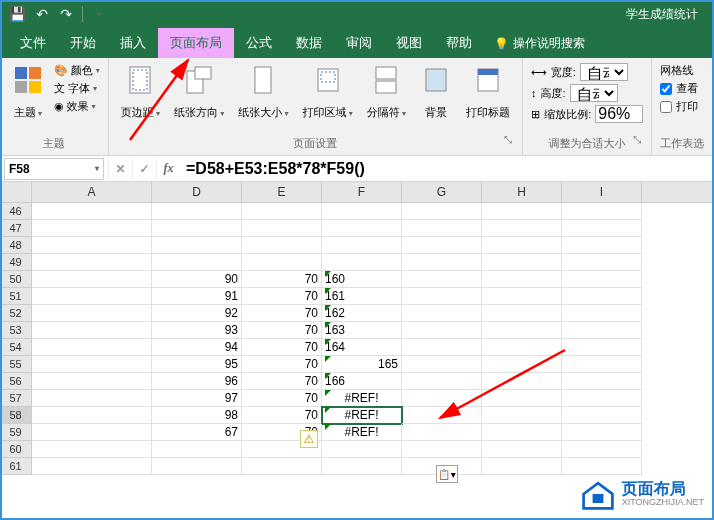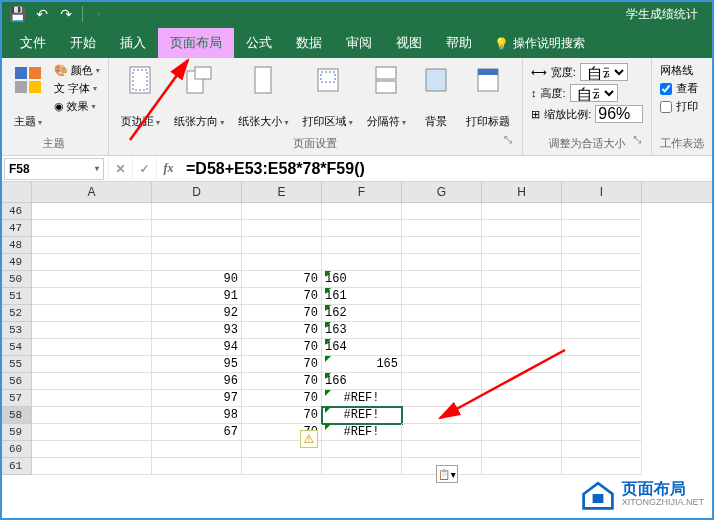--- a/index.html
+++ b/index.html
@@ -16,21 +16,21 @@
   .tab { padding: 6px 12px; color: #fff; font-size: 13px; cursor: pointer; }
   .tab.active { background: #f0abfc; color: #217346; }
   .tab.file { color: #ffffff; }
   .tell-me { display: flex; align-items: center; color: #fff; padding: 6px 10px; gap: 4px; }
   
   
   .ribbon { background: #f1f1f1; border-bottom: 1px solid #d4d4d4; height: 98px; display: flex; }
   .group { border-right: 1px solid #d4d4d4; padding: 4px 8px 2px; display: flex; flex-direction: column; justify-content: space-between; }
   .group-label { text-align: center; font-size: 11px; color: #666; padding: 2px 0; }
   .group-body { display: flex; gap: 6px; align-items: flex-start; flex: 1; }
-  .big-btn { display: flex; flex-direction: column; align-items: center; gap: 19px; padding: 2px 4px; cursor: pointer; }
+  .big-btn { display: flex; flex-direction: column; align-items: center; gap: 10px; padding: 2px 4px; cursor: pointer; }
   .big-btn .icon { width: 32px; height: 32px; display: flex; align-items: center; justify-content: center; }
   .big-btn .lbl { font-size: 11px; text-align: center; line-height: 1.2; }
   .small-row { display: flex; align-items: center; gap: 3px; font-size: 11px; padding: 1px 0; cursor: pointer; }
   .small-stack { display: flex; flex-direction: column; gap: 1px; }
   .dd-arrow { font-size: 8px; color: #666; }
   .dialog-launcher { font-size: 10px; text-align: right; color: #666; padding-right: 2px; cursor: pointer; }
   .scale-row { display: flex; align-items: center; gap: 4px; font-size: 11px; padding: 1px 0; }
   .scale-input { width: 48px; height: 18px; border: 1px solid #ababab; font-size: 16px; padding: 0 2px; background: #fff; }
   .chk { width: 12px; height: 12px; }
   
@@ -40,21 +40,21 @@
   .fb-btn { width: 24px; height: 22px; display: flex; align-items: center; justify-content: center; color: #999; border-left: 1px solid #eee; }
   .fb-fx { font-style: italic; font-family: serif; color: #666; }
   .formula-input { flex: 1; padding: 0 6px; font-size: 16px; height: 22px; display: flex; align-items: center; }
   
   
   .grid { position: relative; }
   .col-headers { display: flex; background: #e6e6e6; border-bottom: 1px solid #ccc; }
   .corner { width: 32px; height: 20px; border-right: 1px solid #ccc; background: #e6e6e6; }
   .col-h { height: 20px; border-right: 1px solid #ccc; display: flex; align-items: center; justify-content: center; font-size: 12px; color: #333; background: #e6e6e6; }
   .grid-body { display: flex; flex-direction: column; }
-  .row { display: flex; height: 17px; font-family: Liberation Mono, monospace; }
+  .row { display: flex; height: 17px; }
   .row-h { width: 32px; border-right: 1px solid #ccc; border-bottom: 1px solid #ccc; background: #e6e6e6; display: flex; align-items: center; justify-content: center; font-size: 11px; color: #333; }
   .row-h.sel { background: #d2d2d2; }
   .cell { border-right: 1px solid #e0e0e0; border-bottom: 1px solid #e0e0e0; padding: 0 3px; font-size: 12px; display: flex; align-items: center; overflow: hidden; }
   .cell.right { justify-content: flex-end; }
   .cell.left { justify-content: flex-start; }
   .cell.center { justify-content: center; }
   .col-A { width: 120px; }
   .col-D { width: 90px; }
   .col-E { width: 80px; }
   .col-F { width: 80px; }

